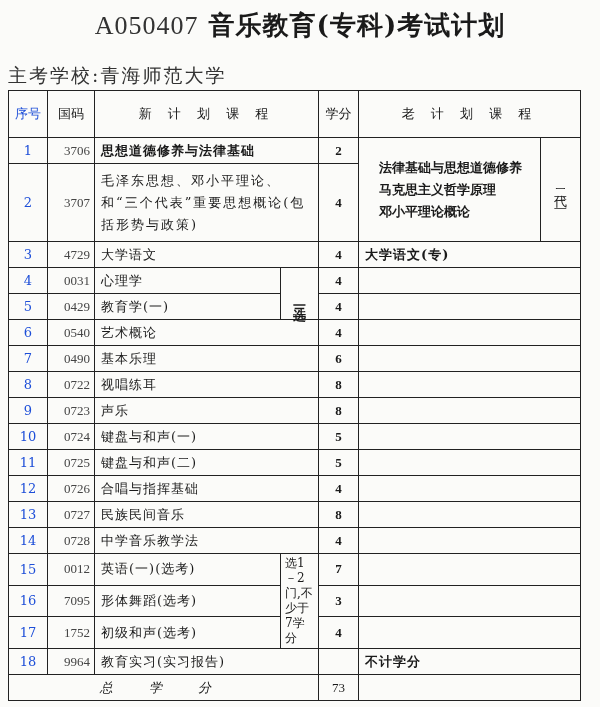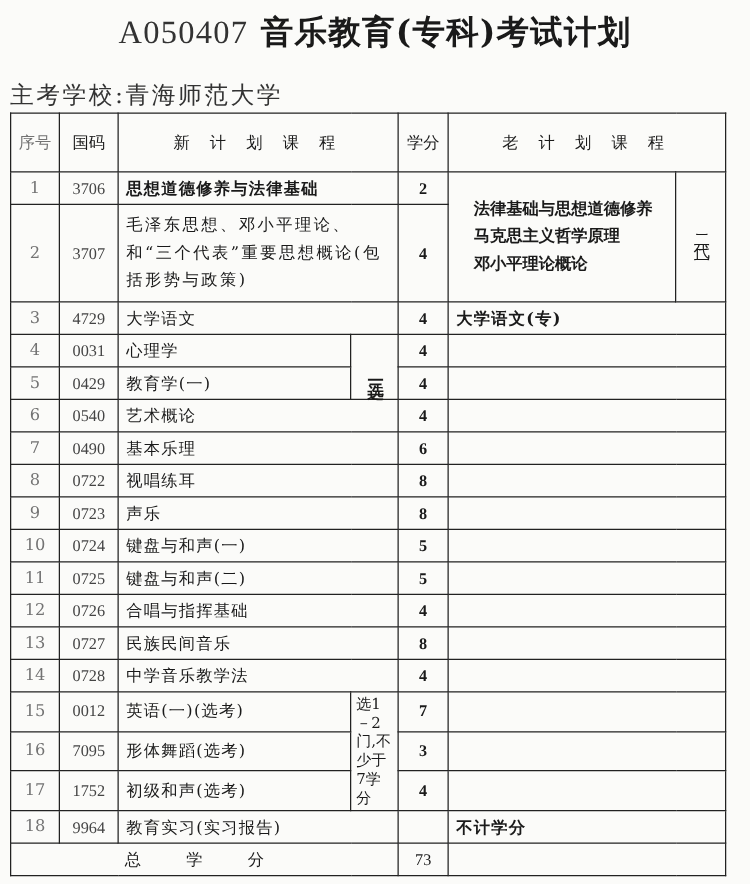--- a/index.html
+++ b/index.html
@@ -19,28 +19,28 @@
     position:absolute; left:8px; top:90px; border-collapse:collapse;
     width:572px; table-layout:fixed; font-size:13px;
   }
   td, th {
     border:1.5px solid #222; padding:0 4px; height:25px; vertical-align:middle;
     font-weight:normal;
   }
   th { height:46px; font-size:13px; }
   th.spaced { letter-spacing:6px; }
   .c { text-align:center; }
-  .light { color:#737373; }
-  .code-cell { color:#444; text-align:center; font-family:"Liberation Serif", serif; }
+  .light { color:#1d4ed8; }
+  .code-cell { color:#444; text-align:right; font-family:"Liberation Serif", serif; }
   .credit { text-align:center; font-weight:bold; font-family:"Liberation Serif", serif; }
   .course { padding-left:6px; letter-spacing:1px; }
   .vnote { text-align:center; line-height:17px; padding:0 2px; }
   .old2 { line-height:22px; padding-left:20px; font-weight:bold; }
   .note-small { font-size:12px; line-height:15px; padding:2px 4px; }
-  .total { text-align:center; letter-spacing:16px; }
+  .total { text-align:center; letter-spacing:16px;font-style:italic; }
 </style>
 </head>
 <body>
 
 <div class="title">
   <span class="code">A050407</span>
   <span>音乐教育(专科)考试计划</span>
 </div>
 <div class="school">
   <span>主考学校:</span><span>青海师范大学</span>

